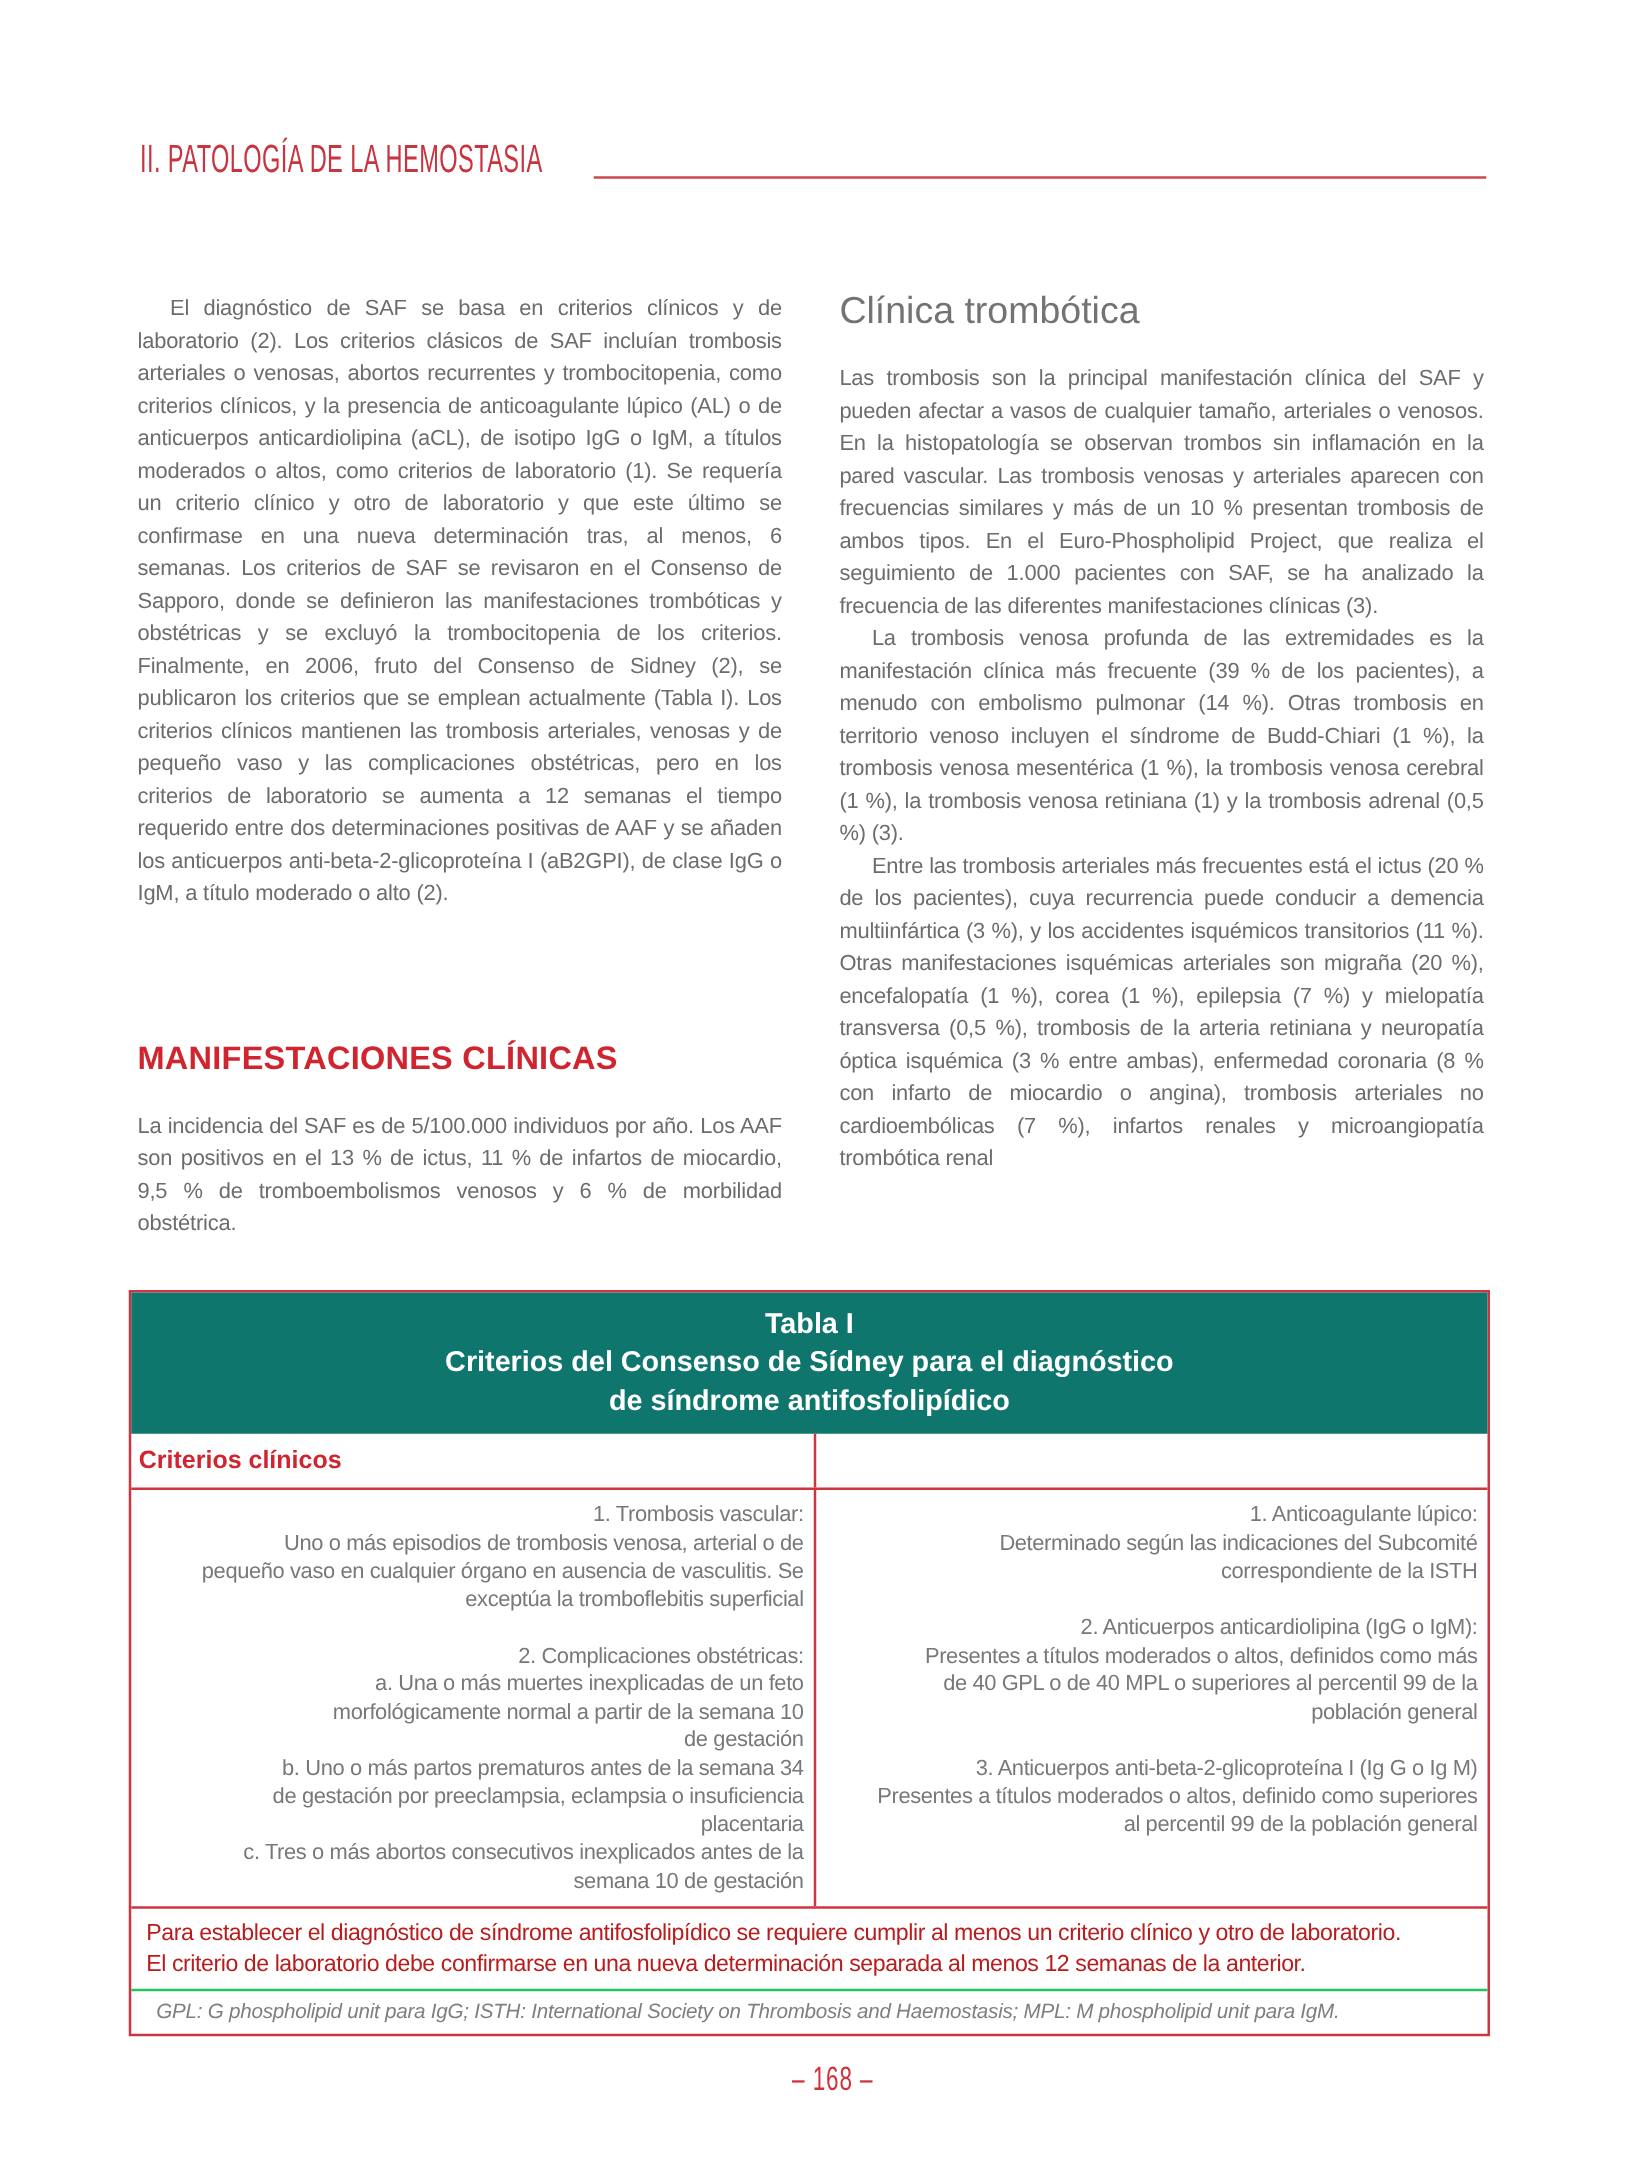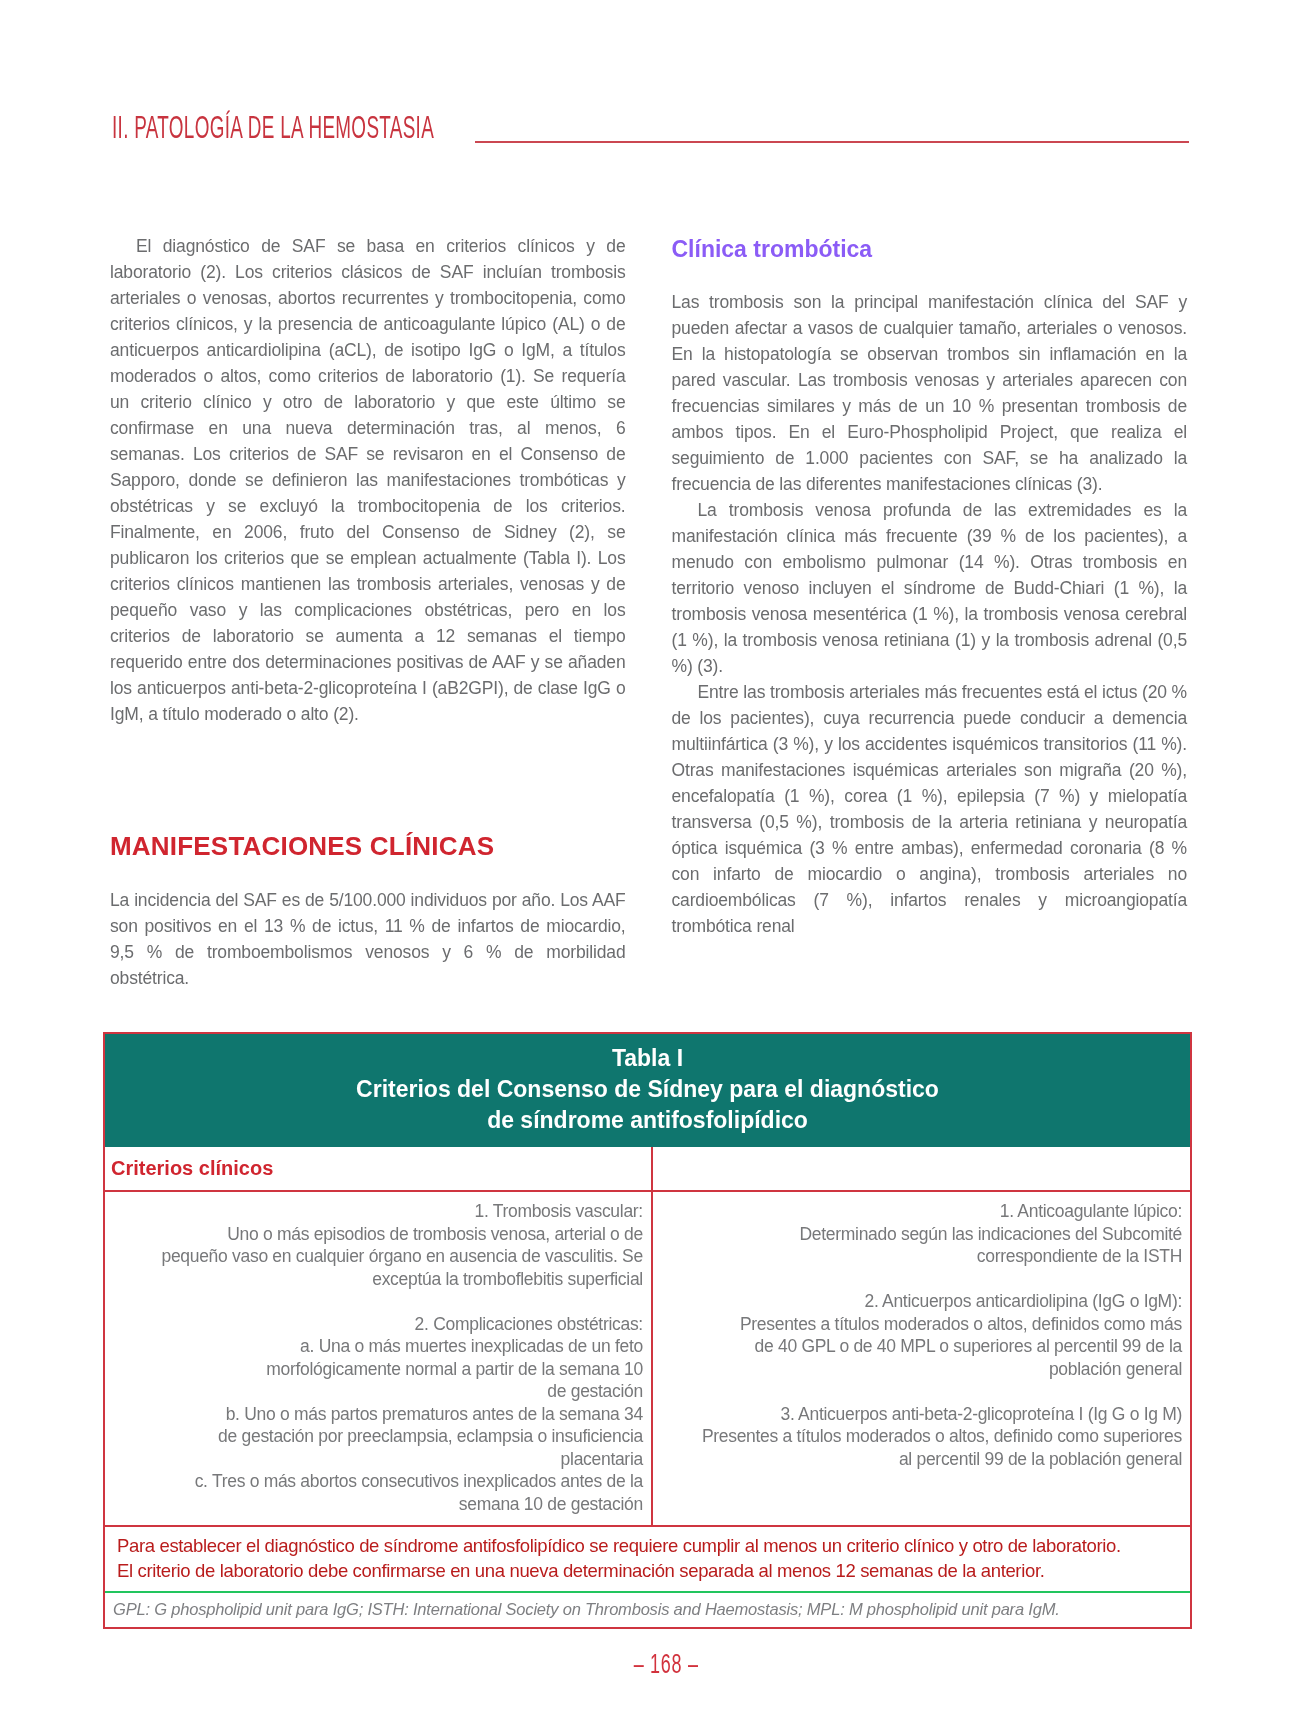--- a/index.html
+++ b/index.html
@@ -50,24 +50,24 @@
     font-size: 17.5px;
     line-height: 26px;
     letter-spacing: -0.15px;
     color: #6b6c6e;
     text-align: justify;
   }
   .indent { text-indent: 26px; }
 
   .sub-heading {
     margin: 0 0 24px 0;
-    font-size: 23px;
+    font-size: 30px;
     line-height: 32px;
-    font-weight: 700;
-    color: #8b5cf6;
+    font-weight: 400;
+    color: #737373;
   }
   .section-heading {
     margin: 104px 0 26px 0;
     font-size: 26px;
     line-height: 30px;
     font-weight: 700;
     letter-spacing: 0.2px;
     color: #d0252f;
   }
 
@@ -131,21 +131,21 @@
   .tnote {
     border-bottom: 2px solid #22c55e;
     padding: 6px 12px 8px 12px;
     font-size: 18.5px;
     line-height: 25px;
     letter-spacing: -0.35px;
     color: #b91c1c;
     white-space: pre-line;
   }
   .tabbr {
-    padding: 6px 12px 7px 8px;
+    padding: 6px 12px 7px 20px;
     font-size: 16.5px;
     line-height: 21px;
     letter-spacing: -0.2px;
     font-style: italic;
     color: #7e7f82;
   }
 
   
   .page-footer {
     position: absolute;

